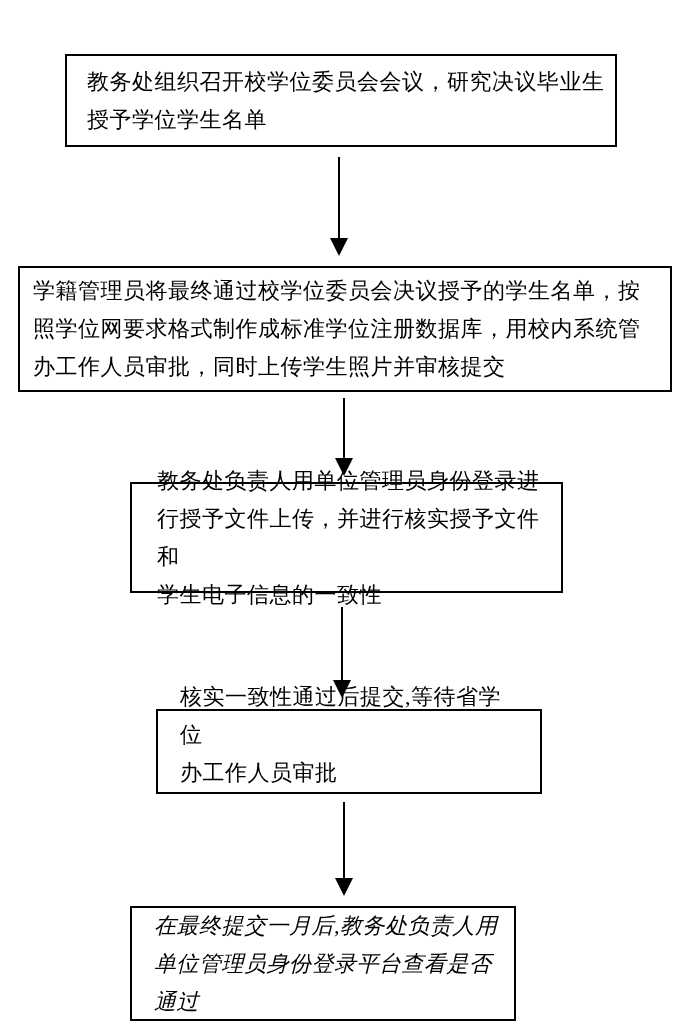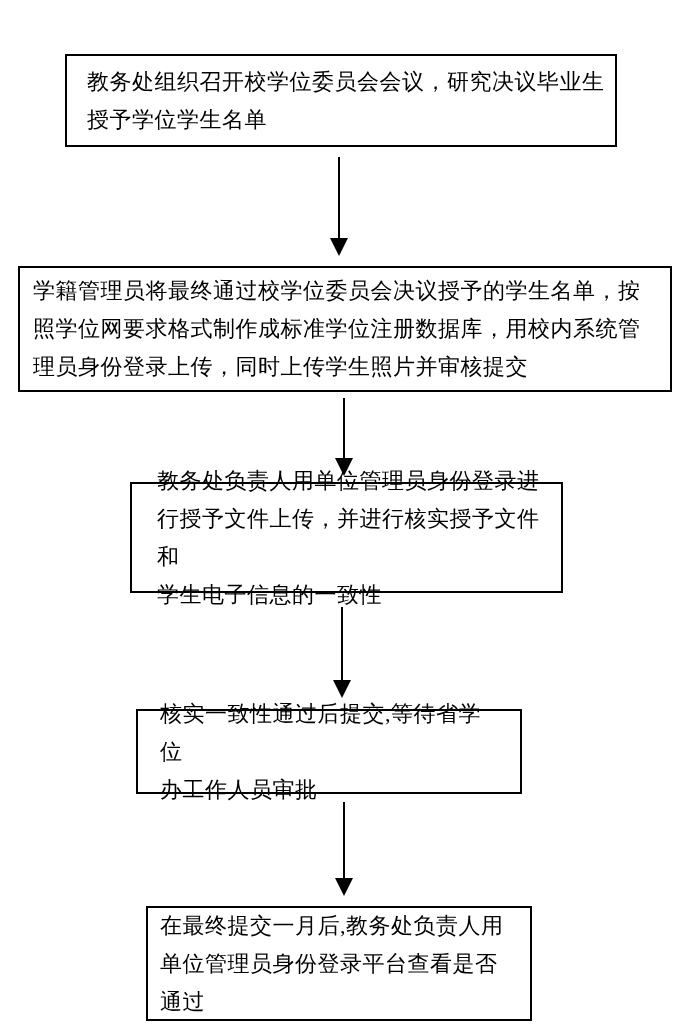--- a/index.html
+++ b/index.html
@@ -26,22 +26,22 @@
     line-height: 38px;
     letter-spacing: 0.5px;
   }
   .flow-box .txt {
     white-space: pre-line;
     display: block;
   }
   #box1 { left: 65px;  top: 30px;  width: 552px; height: 93px;  padding-left: 20px; padding-right: 4px; }
   #box2 { left: 18px;  top: 242px; width: 654px; height: 126px; padding-left: 13px; padding-right: 4px; }
   #box3 { left: 130px; top: 458px; width: 433px; height: 111px; padding-left: 25px; }
-  #box4 { left: 136px; top: 685px; width: 386px; height: 85px;  padding-left: 22px; padding-right: 19px; }
-  #box5 { left: 146px; top: 882px; width: 386px; height: 115px; padding-left: 12px; padding-right: 4px; }
+  #box4 { left: 156px; top: 685px; width: 386px; height: 85px;  padding-left: 22px; padding-right: 19px; align-items: flex-end; }
+  #box5 { left: 130px; top: 882px; width: 386px; height: 115px; padding-left: 22px; padding-right: 4px; font-style: italic; }
 
   .arrow { position: absolute; width: 20px; }
   .arrow .shaft {
     position: absolute;
     left: 50%; top: 0;
     transform: translateX(-50%);
     width: 2px;
     height: calc(100% - 16px);
     background: var(--arrow, #000000);
     display: block;
@@ -72,21 +72,21 @@
   </div>
 
   <div class="arrow" id="arrow1">
     <span class="shaft"></span>
     <span class="head"></span>
   </div>
 
   <div class="flow-box" id="box2">
     <span class="txt">学籍管理员将最终通过校学位委员会决议授予的学生名单，按
 照学位网要求格式制作成标准学位注册数据库，用校内系统管
-理员身份登录上传，同时上传学生照片并审核提交</span>
+办工作人员审批，同时上传学生照片并审核提交</span>
   </div>
 
   <div class="arrow" id="arrow2">
     <span class="shaft"></span>
     <span class="head"></span>
   </div>
 
   <div class="flow-box" id="box3">
     <span class="txt">教务处负责人用单位管理员身份登录进
 行授予文件上传，并进行核实授予文件和

